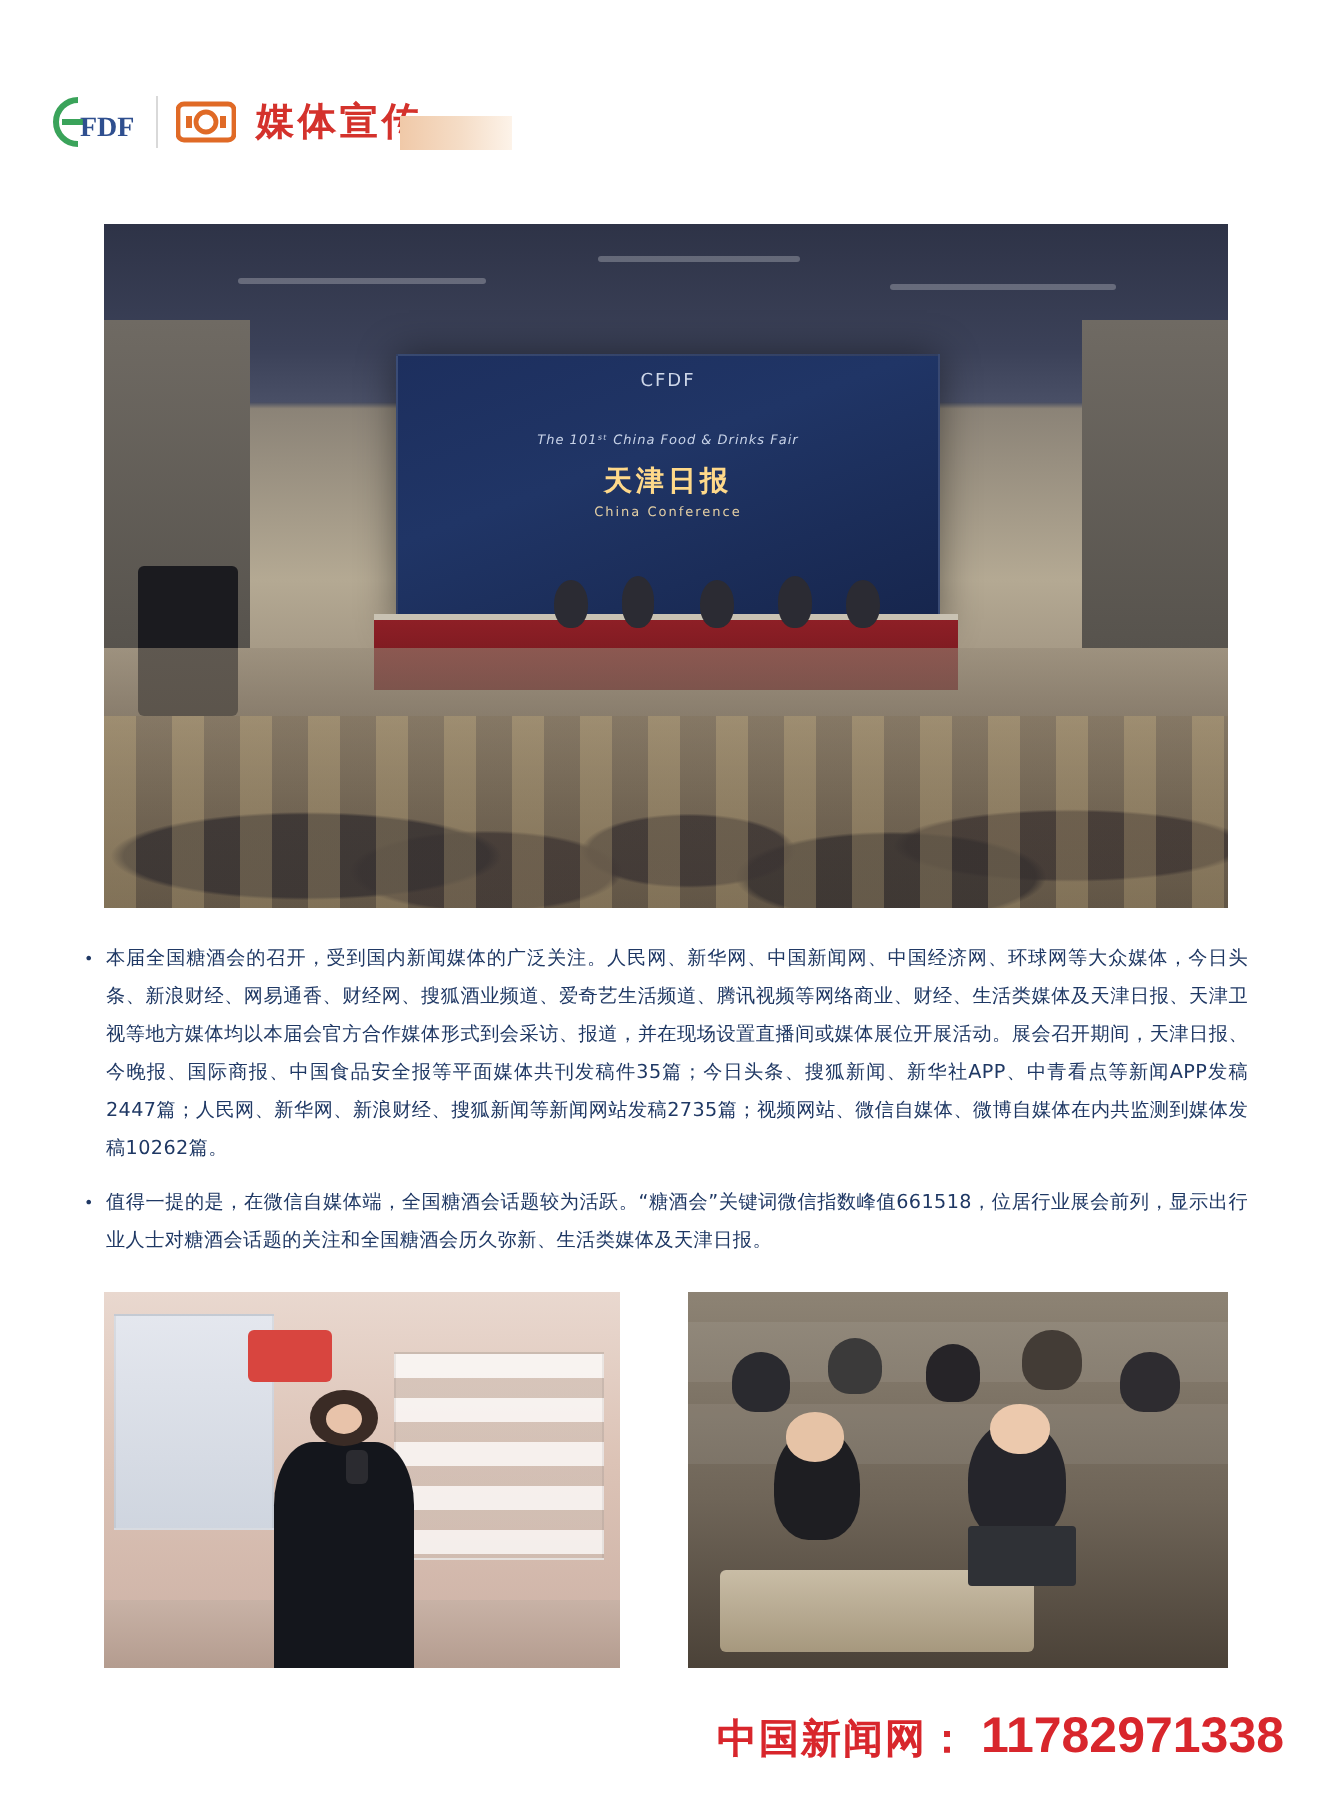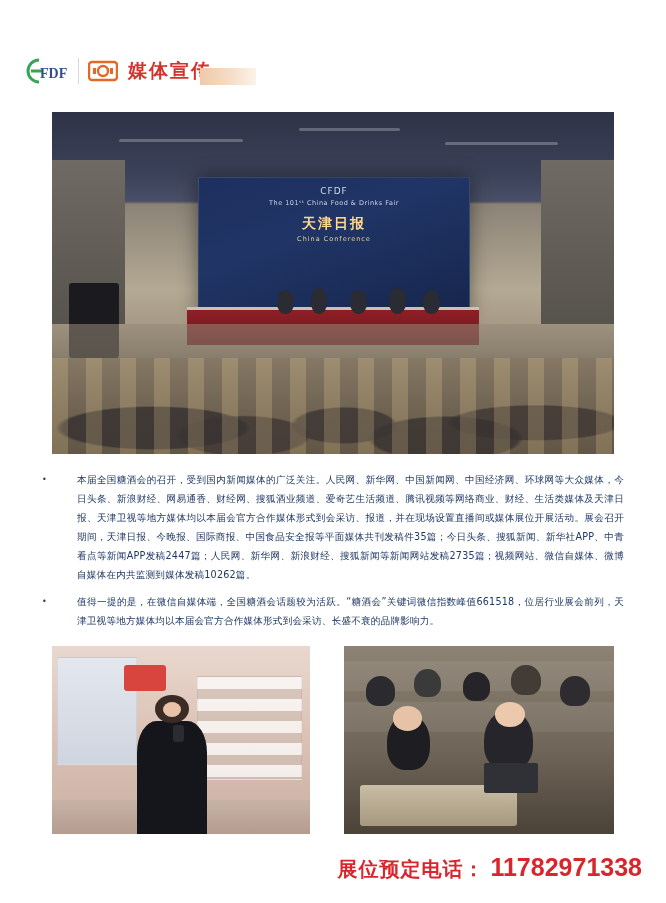--- a/index.html
+++ b/index.html
@@ -13,21 +13,21 @@
     background: #ffffff;
     font-family: "DejaVu Sans", "Liberation Sans", sans-serif;
     position: relative;
     overflow: hidden;
   }
 
   
   .header {
     position: absolute;
     left: 0;
-    top: 14px;
+    top: 4px;
     width: 580px;
     height: 100px;
   }
   .logo-block {
     position: absolute;
     left: 22px;
     top: 42px;
     display: flex;
     align-items: center;
   }
@@ -116,22 +116,23 @@
   }
   .hero .screen .l1 {
     margin-top: 10px;
     font-size: 13px;
     font-weight: bold;
     letter-spacing: 1px;
   }
   .hero .screen .l2 {
     font-size: 6.5px;
     color: #c8d3e8;
-    margin-top: 3px;
+    margin-top: 20px;
     letter-spacing: .5px;
+    font-style: italic;
   }
   .hero .screen .l3 {
     margin-top: 8px;
     font-size: 14px;
     font-weight: bold;
     color: #ffd98a;
     letter-spacing: 2px;
   }
   .hero .screen .l4 {
     font-size: 6.5px;
@@ -224,21 +225,20 @@
     flex: 0 0 11px;
     color: #1f3864;
     font-size: 8px;
     line-height: 19px;
   }
   .para-text {
     flex: 1;
     text-align: justify;
     text-justify: inter-ideograph;
     letter-spacing: .2px;
-    margin-left: 24px;
   }
 
   
   .photo-left {
     position: absolute;
     left: 52px;
     top: 646px;
     width: 258px;
     height: 188px;
     overflow: hidden;
@@ -422,21 +422,21 @@
   <div class="chairs"></div>
 </div>
 
 <div class="body-text">
   <div class="para">
     <div class="bullet">•</div>
     <div class="para-text">本届全国糖酒会的召开，受到国内新闻媒体的广泛关注。人民网、新华网、中国新闻网、中国经济网、环球网等大众媒体，今日头条、新浪财经、网易通香、财经网、搜狐酒业频道、爱奇艺生活频道、腾讯视频等网络商业、财经、生活类媒体及天津日报、天津卫视等地方媒体均以本届会官方合作媒体形式到会采访、报道，并在现场设置直播间或媒体展位开展活动。展会召开期间，天津日报、今晚报、国际商报、中国食品安全报等平面媒体共刊发稿件35篇；今日头条、搜狐新闻、新华社APP、中青看点等新闻APP发稿2447篇；人民网、新华网、新浪财经、搜狐新闻等新闻网站发稿2735篇；视频网站、微信自媒体、微博自媒体在内共监测到媒体发稿10262篇。</div>
   </div>
   <div class="para">
     <div class="bullet">•</div>
-    <div class="para-text">值得一提的是，在微信自媒体端，全国糖酒会话题较为活跃。“糖酒会”关键词微信指数峰值661518，位居行业展会前列，天津卫视等地方媒体均以本届会官方合作媒体形式到会采访、长盛不衰的品牌影响力。</div>
+    <div class="para-text">值得一提的是，在微信自媒体端，全国糖酒会话题较为活跃。“糖酒会”关键词微信指数峰值661518，位居行业展会前列，显示出行业人士对糖酒会话题的关注和全国糖酒会历久弥新、生活类媒体及天津日报。</div>
   </div>
 </div>
 
 <div class="photo-left">
   <div class="bg"></div>
   <div class="booth"></div>
   <div class="booth-red"></div>
   <div class="shelf"></div>
   <div class="floor"></div>
   <div class="woman-body"></div>
@@ -456,15 +456,15 @@
   <div class="attendee" style="left:80%;top:16%;width:11%;height:16%;background:#2e2c30"></div>
   <div class="attendee" style="left:16%;top:36%;width:16%;height:30%;background:#1e1e22"></div>
   <div class="attendee" style="left:18%;top:32%;width:11%;height:13%;background:#e6c3a6;border-radius:50%"></div>
   <div class="attendee" style="left:52%;top:34%;width:18%;height:32%;background:#25252b"></div>
   <div class="attendee" style="left:56%;top:30%;width:11%;height:13%;background:#ecc9ad;border-radius:50%"></div>
   <div class="desk"></div>
   <div class="laptop"></div>
 </div>
 
 <div class="footer">
-  <span class="footer-label">展位预定电话：</span>
+  <span class="footer-label">中国新闻网：</span>
   <span class="footer-phone">11782971338</span>
 </div>
 
 </body></html>

